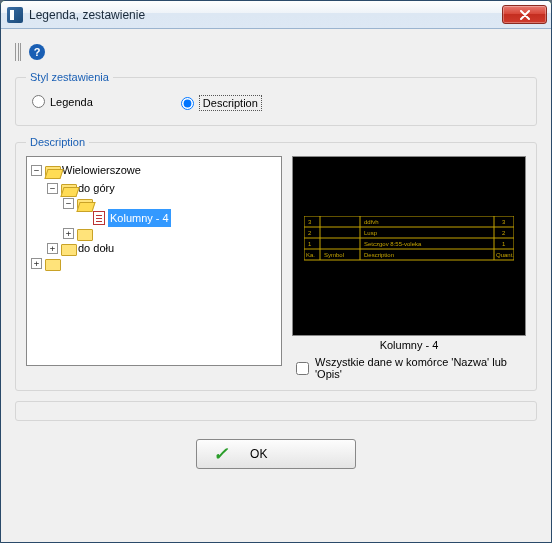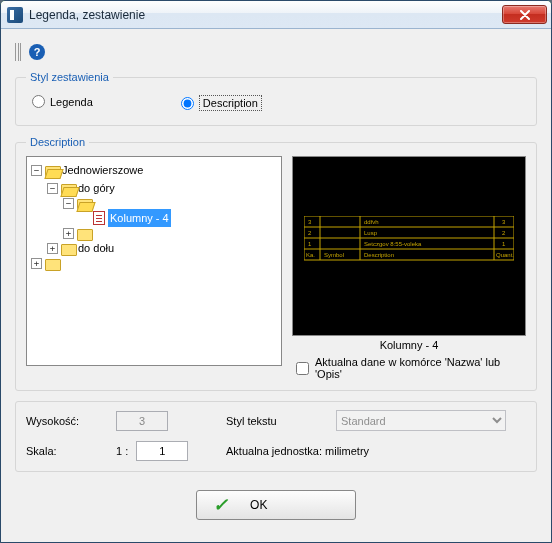--- a/index.html
+++ b/index.html
@@ -203,21 +203,21 @@
     <fieldset class="group">
       <legend>Description</legend>
       <div class="settings-body">
 
         <div class="tree-pane tree">
           <ul>
             <li>
               <div class="node">
                 <span class="expander">−</span>
                 <span class="folder-icon open"></span>
-                <span>Jednowierszowe</span>
+                <span>Wielowierszowe</span>
               </div>
               <ul>
                 <li>
                   <div class="node">
                     <span class="expander">−</span>
                     <span class="folder-icon open"></span>
                     <span>do góry</span>
                   </div>
                   <ul>
                     <li>
@@ -286,44 +286,27 @@
                 <text x="2" y="41">Ka.</text>
                 <text x="20" y="41">Symbol</text>
                 <text x="60" y="41">Description</text>
                 <text x="192" y="41">Quant.</text>
               </g>
             </svg>
           </div>
           <div class="preview-label">Kolumny - 4</div>
           <label class="chk-row">
             <input type="checkbox" style="">
-            <span>Aktualna dane w komórce 'Nazwa' lub 'Opis'</span>
+            <span>Wszystkie dane w komórce 'Nazwa' lub 'Opis'</span>
           </label>
         </div>
       </div>
     </fieldset>
 
     <fieldset class="group">
-      <div class="size-grid">
-        <span>Wysokość:</span>
-        <span><input class="txt" disabled="" value="3" style=""></span>
-        <span>Styl tekstu</span>
-        <span>
-          <select class="combo" disabled="">
-            <option>Standard</option>
-          </select>
-        </span>
-
-        <span>Skala:</span>
-        <span class="ratio">
-          <span>1 :</span>
-          <input class="txt" value="1" style="">
-        </span>
-        <span style="grid-column:3 / span 2">Aktualna jednostka: milimetry</span>
-      </div>
     </fieldset>
 
     <div class="btnbar">
       <button class="ok-btn">
         <span class="check">✓</span>
         <span>OK</span>
       </button>
     </div>
   </div>
 </div>

